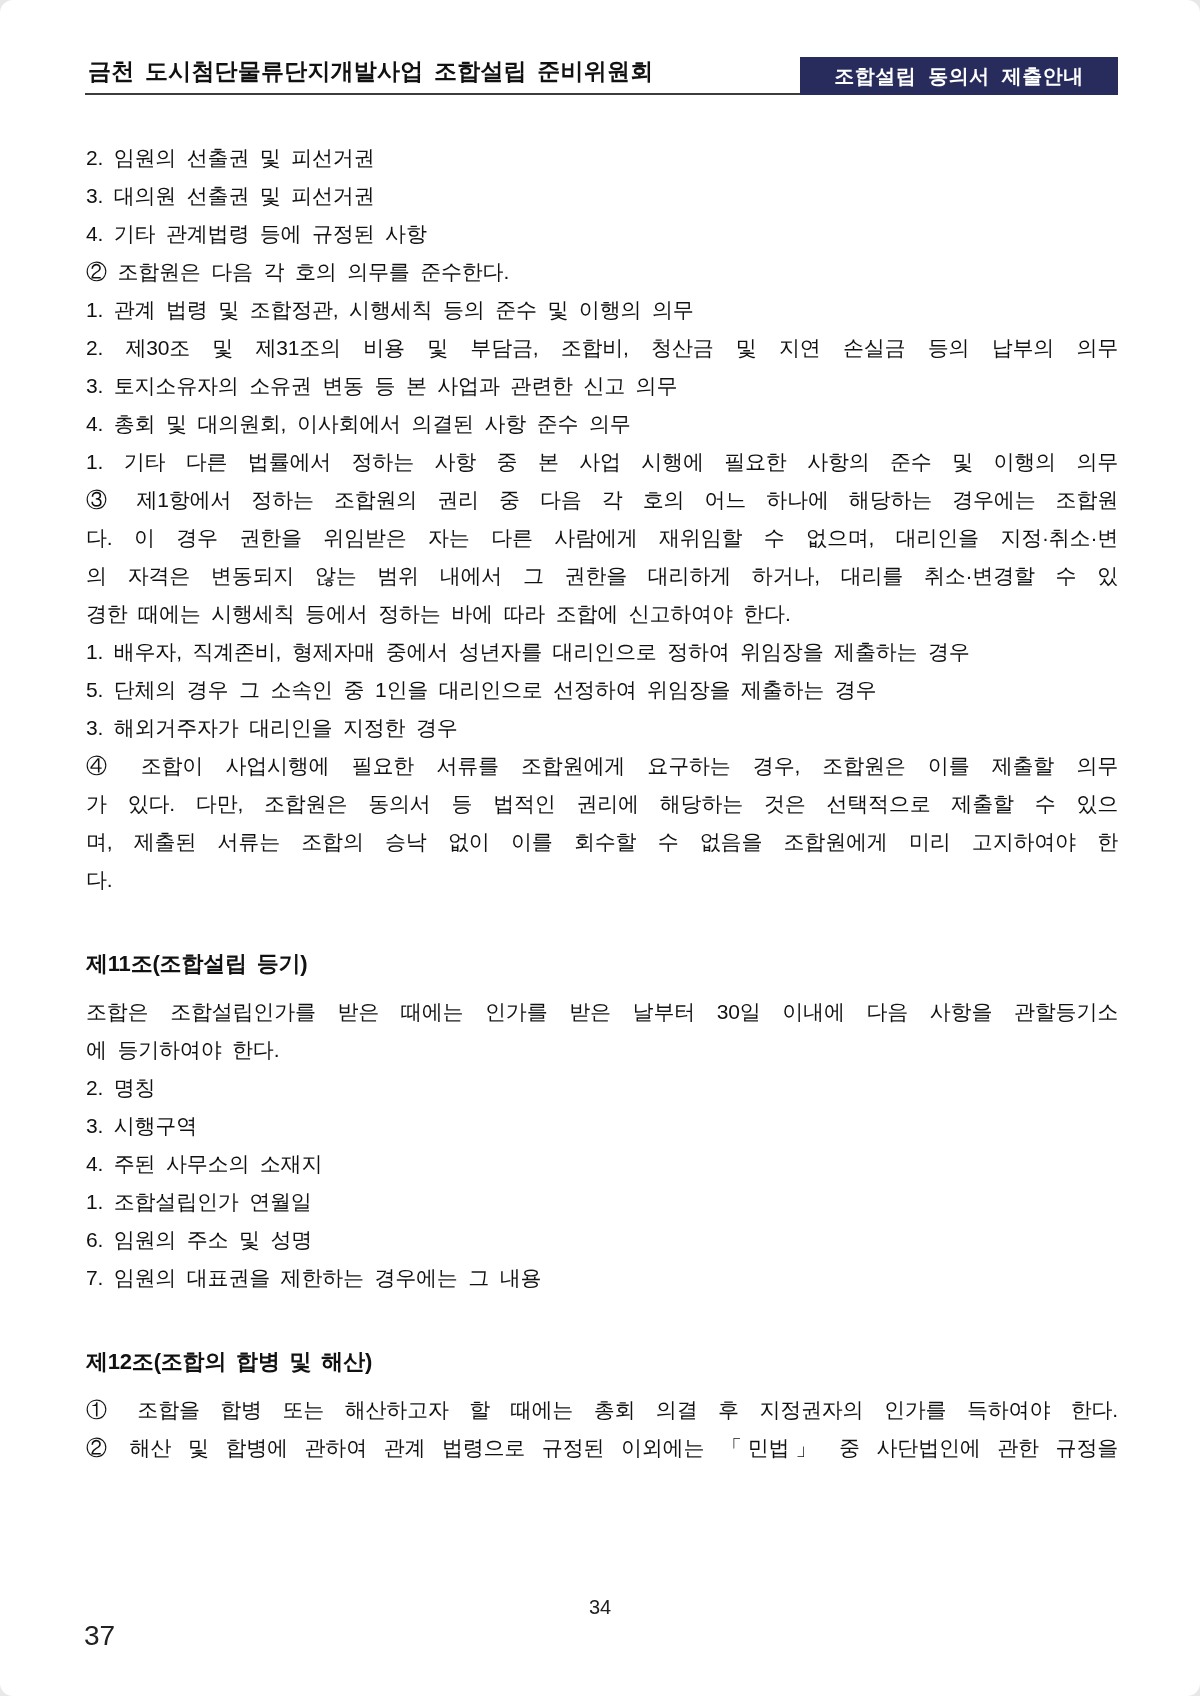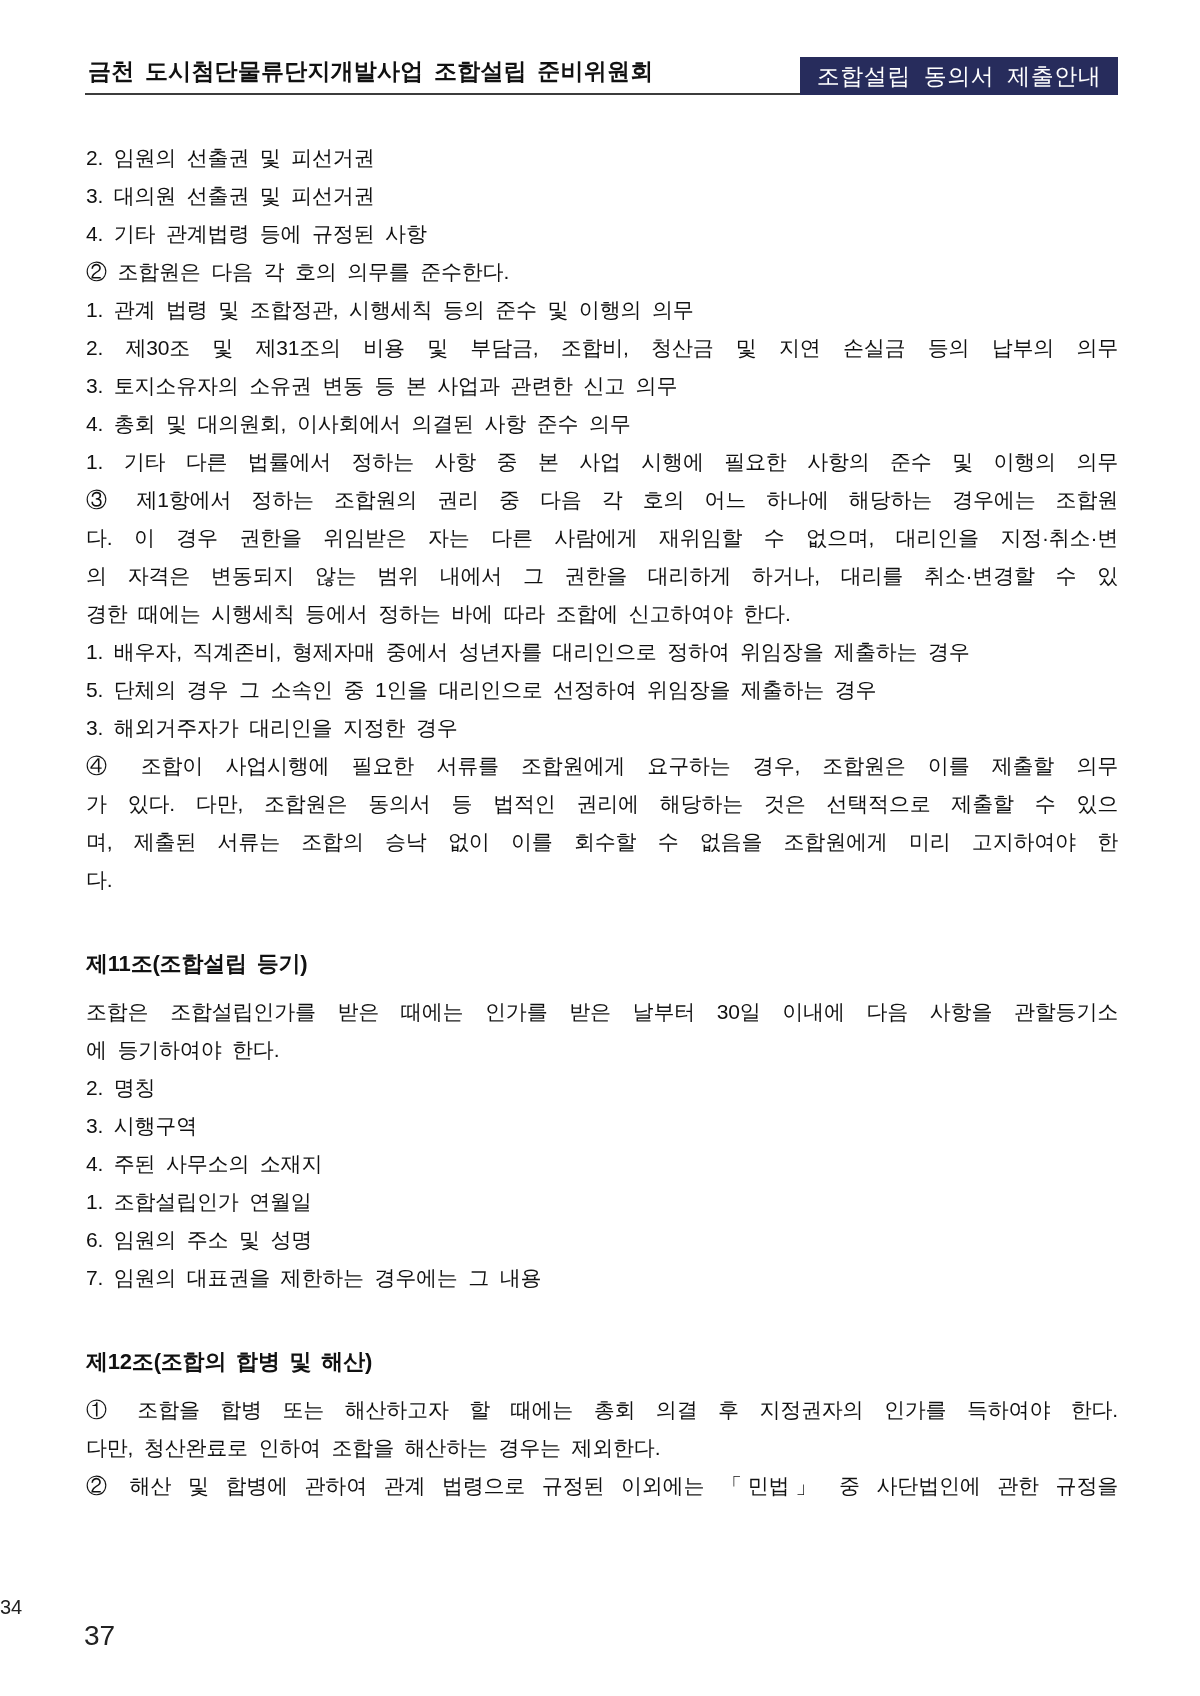--- a/index.html
+++ b/index.html
@@ -4,54 +4,55 @@
 <style>
   html,body { margin:0; padding:0; background:#e8e8e8; }
   .page {
     position:relative;
     width:1200px; height:1696px;
     margin:0 auto;
     background:#ffffff;
     font-family:"Liberation Sans", sans-serif;
     color:#111111;
     overflow:hidden;
+    border-radius:13px;
   }
   
   .header-title {
     position:absolute; left:88px; top:56px;
     font-size:23px; font-weight:bold; letter-spacing:0.2px;
     word-spacing:4px; white-space:nowrap;
   }
   .header-rule {
     position:absolute; left:85px; top:93px;
     width:1033px; height:2px; background:#3c3c3c;
   }
   .badge {
     position:absolute; left:800px; top:57px;
     width:318px; height:38px;
     background:#272c5c; color:#ffffff;
-    font-size:23px; font-weight:normal; letter-spacing:0.5px; word-spacing:6px;
+    font-size:20px; font-weight:bold; letter-spacing:0.5px; word-spacing:6px;
     display:flex; align-items:center; justify-content:center;
     white-space:nowrap;
   }
   
   .doc-body {
     position:absolute; left:86px; top:139px; width:1032px;
     font-size:21px; line-height:38px; letter-spacing:-0.2px;
   }
   .ln { word-spacing:5px; }
   .ln.j { text-align:justify; text-align-last:justify; }
   .hd {
     font-weight:bold; font-size:22px; line-height:38px;
     margin-top:46px; margin-bottom:10px; word-spacing:4px;
   }
   
   .pg-center {
     position:absolute; top:1596px; left:0; width:1200px;
-    font-size:20px; color:#222;
+    text-align:center; font-size:20px; color:#222;
   }
   .pg-left {
     position:absolute; top:1620px; left:84px;
     font-size:28px; color:#222;
   }
 </style>
 </head>
 <body>
 
 <div class="page">
@@ -85,20 +86,19 @@
     <div class="ln j">조합은 조합설립인가를 받은 때에는 인가를 받은 날부터 30일 이내에 다음 사항을 관할등기소</div>
     <div class="ln">에 등기하여야 한다.</div>
     <div class="ln">2. 명칭</div>
     <div class="ln">3. 시행구역</div>
     <div class="ln">4. 주된 사무소의 소재지</div>
     <div class="ln">1. 조합설립인가 연월일</div>
     <div class="ln">6. 임원의 주소 및 성명</div>
     <div class="ln">7. 임원의 대표권을 제한하는 경우에는 그 내용</div>
     <div class="hd">제12조(조합의 합병 및 해산)</div>
     <div class="ln j">① 조합을 합병 또는 해산하고자 할 때에는 총회 의결 후 지정권자의 인가를 득하여야 한다.</div>
-    <div class="ln">다만, 청산완료로 인하여 조합을 해산하는 경우는 제외한다.</div>
     <div class="ln j">② 해산 및 합병에 관하여 관계 법령으로 규정된 이외에는 「민법」 중 사단법인에 관한 규정을</div>
   </div>
 
   <div class="pg-center">34</div>
   <div class="pg-left">37</div>
 
 </div>
 
 </body></html>

